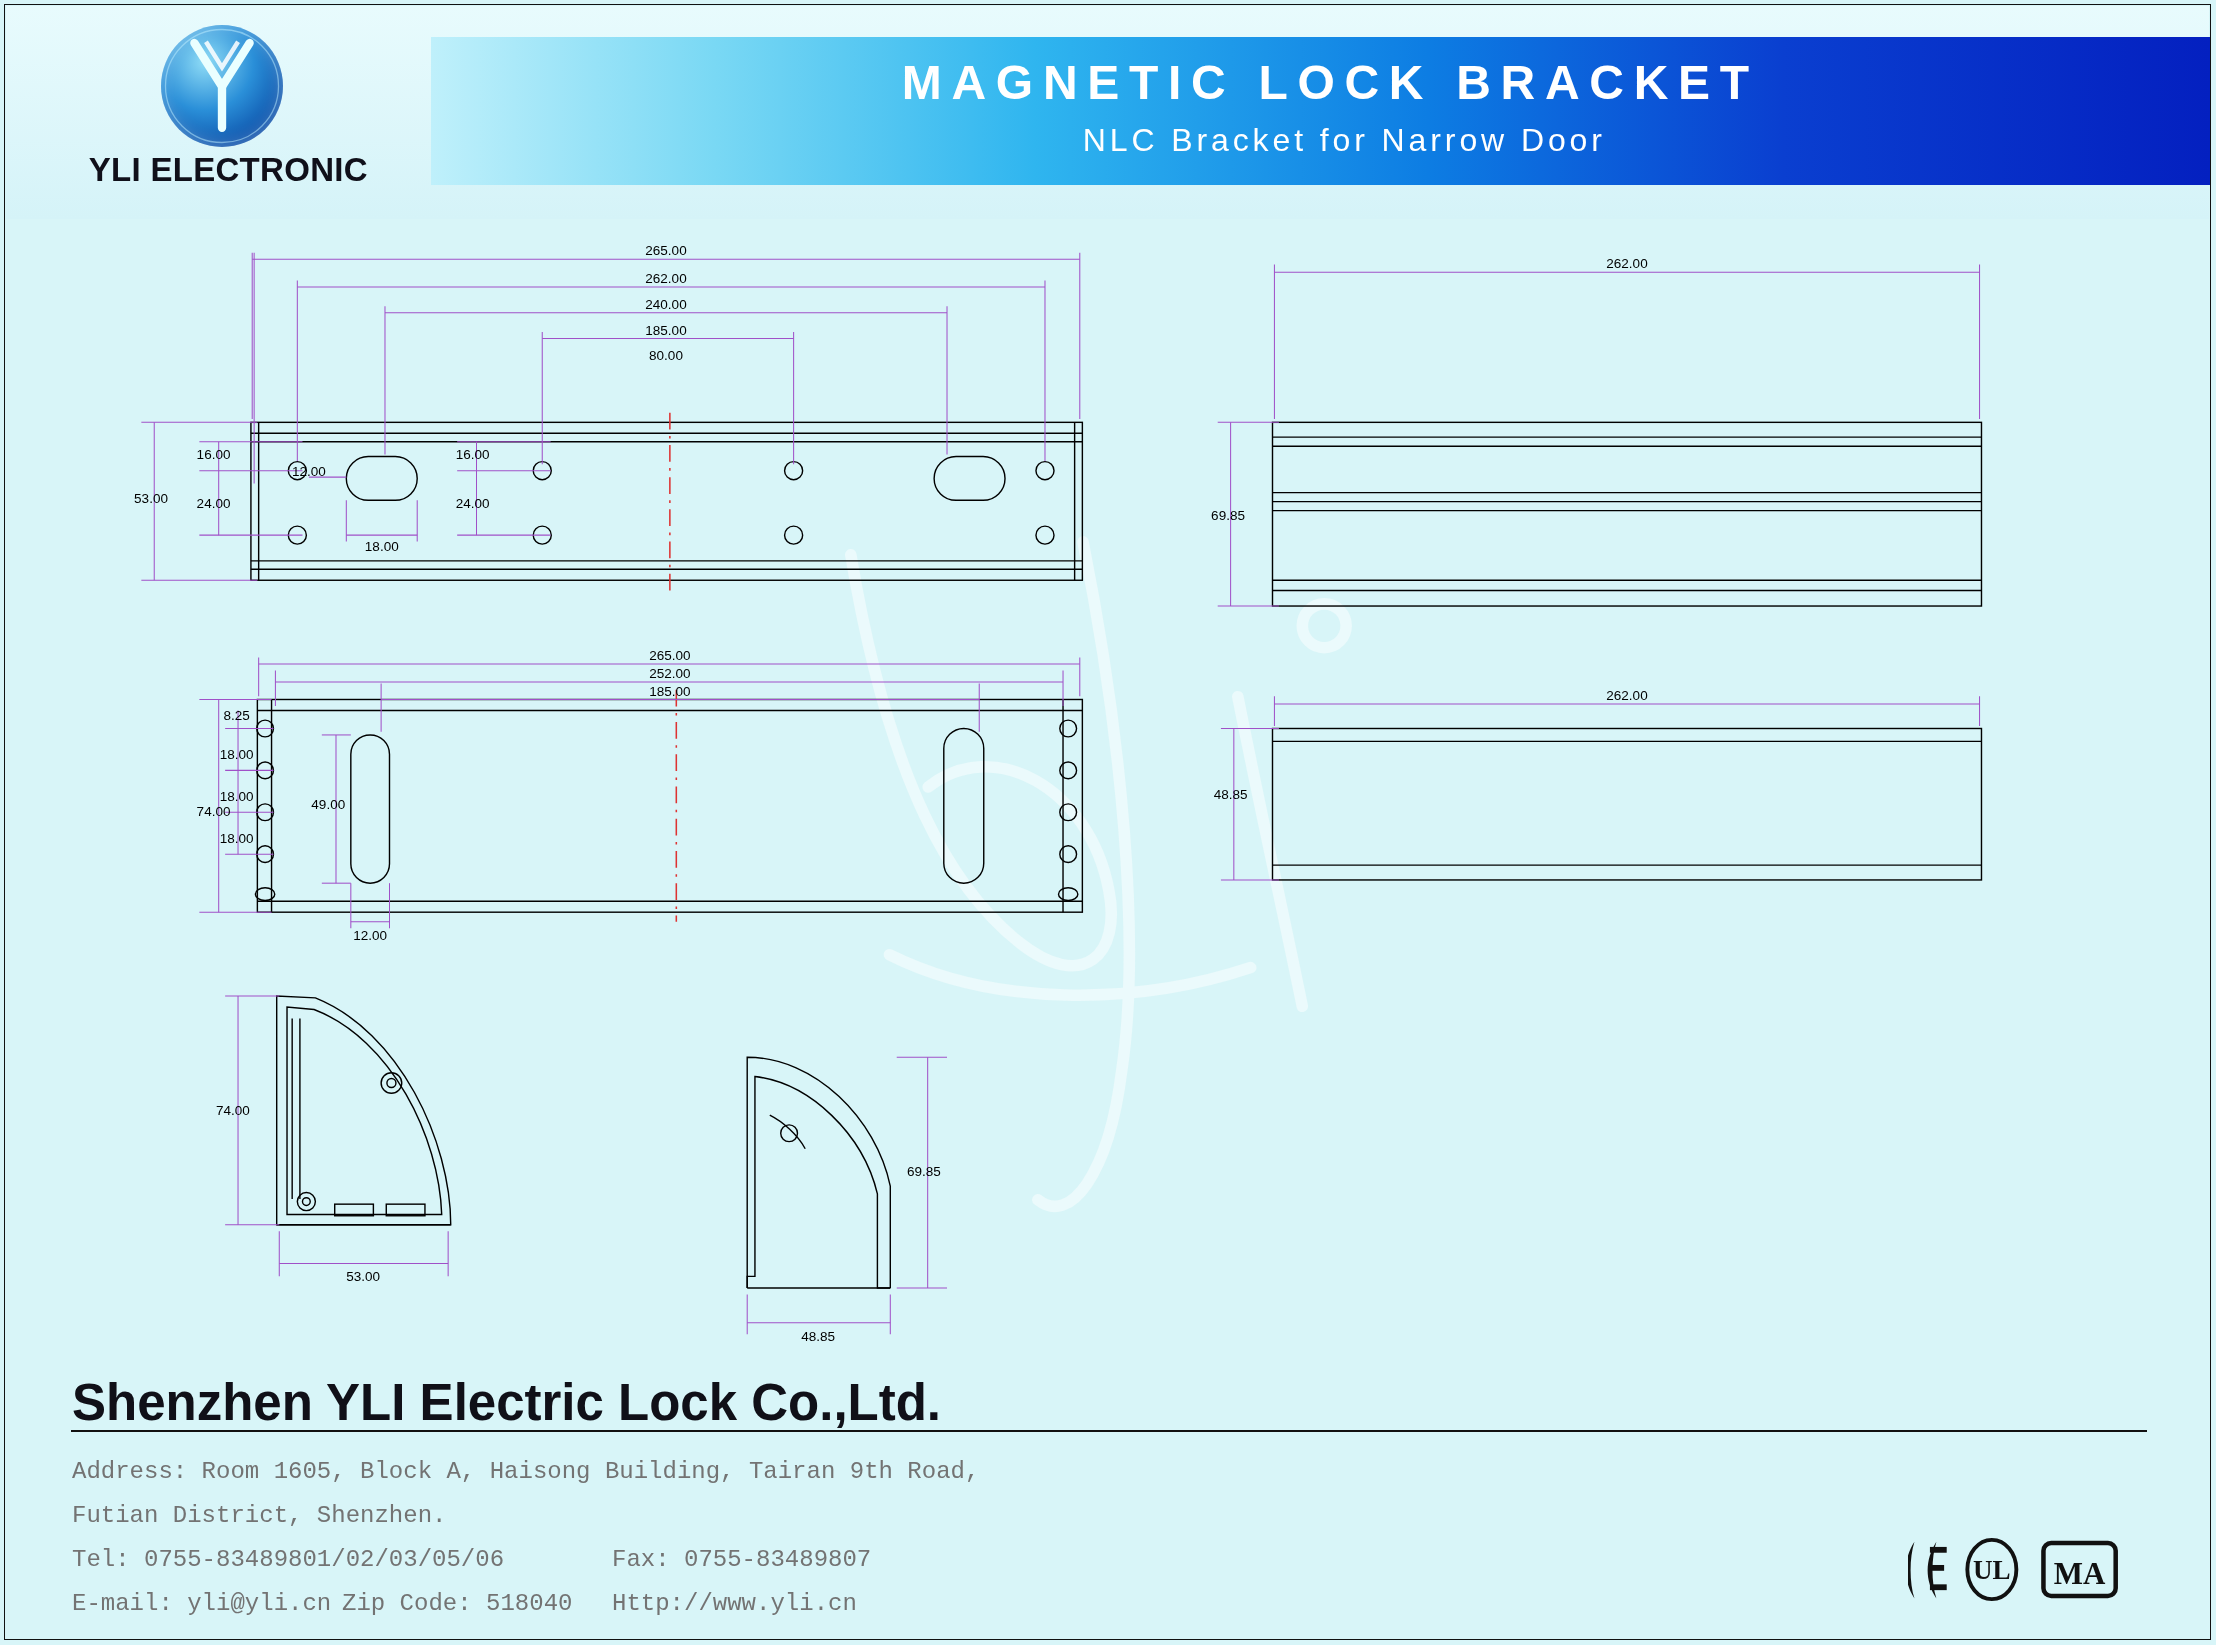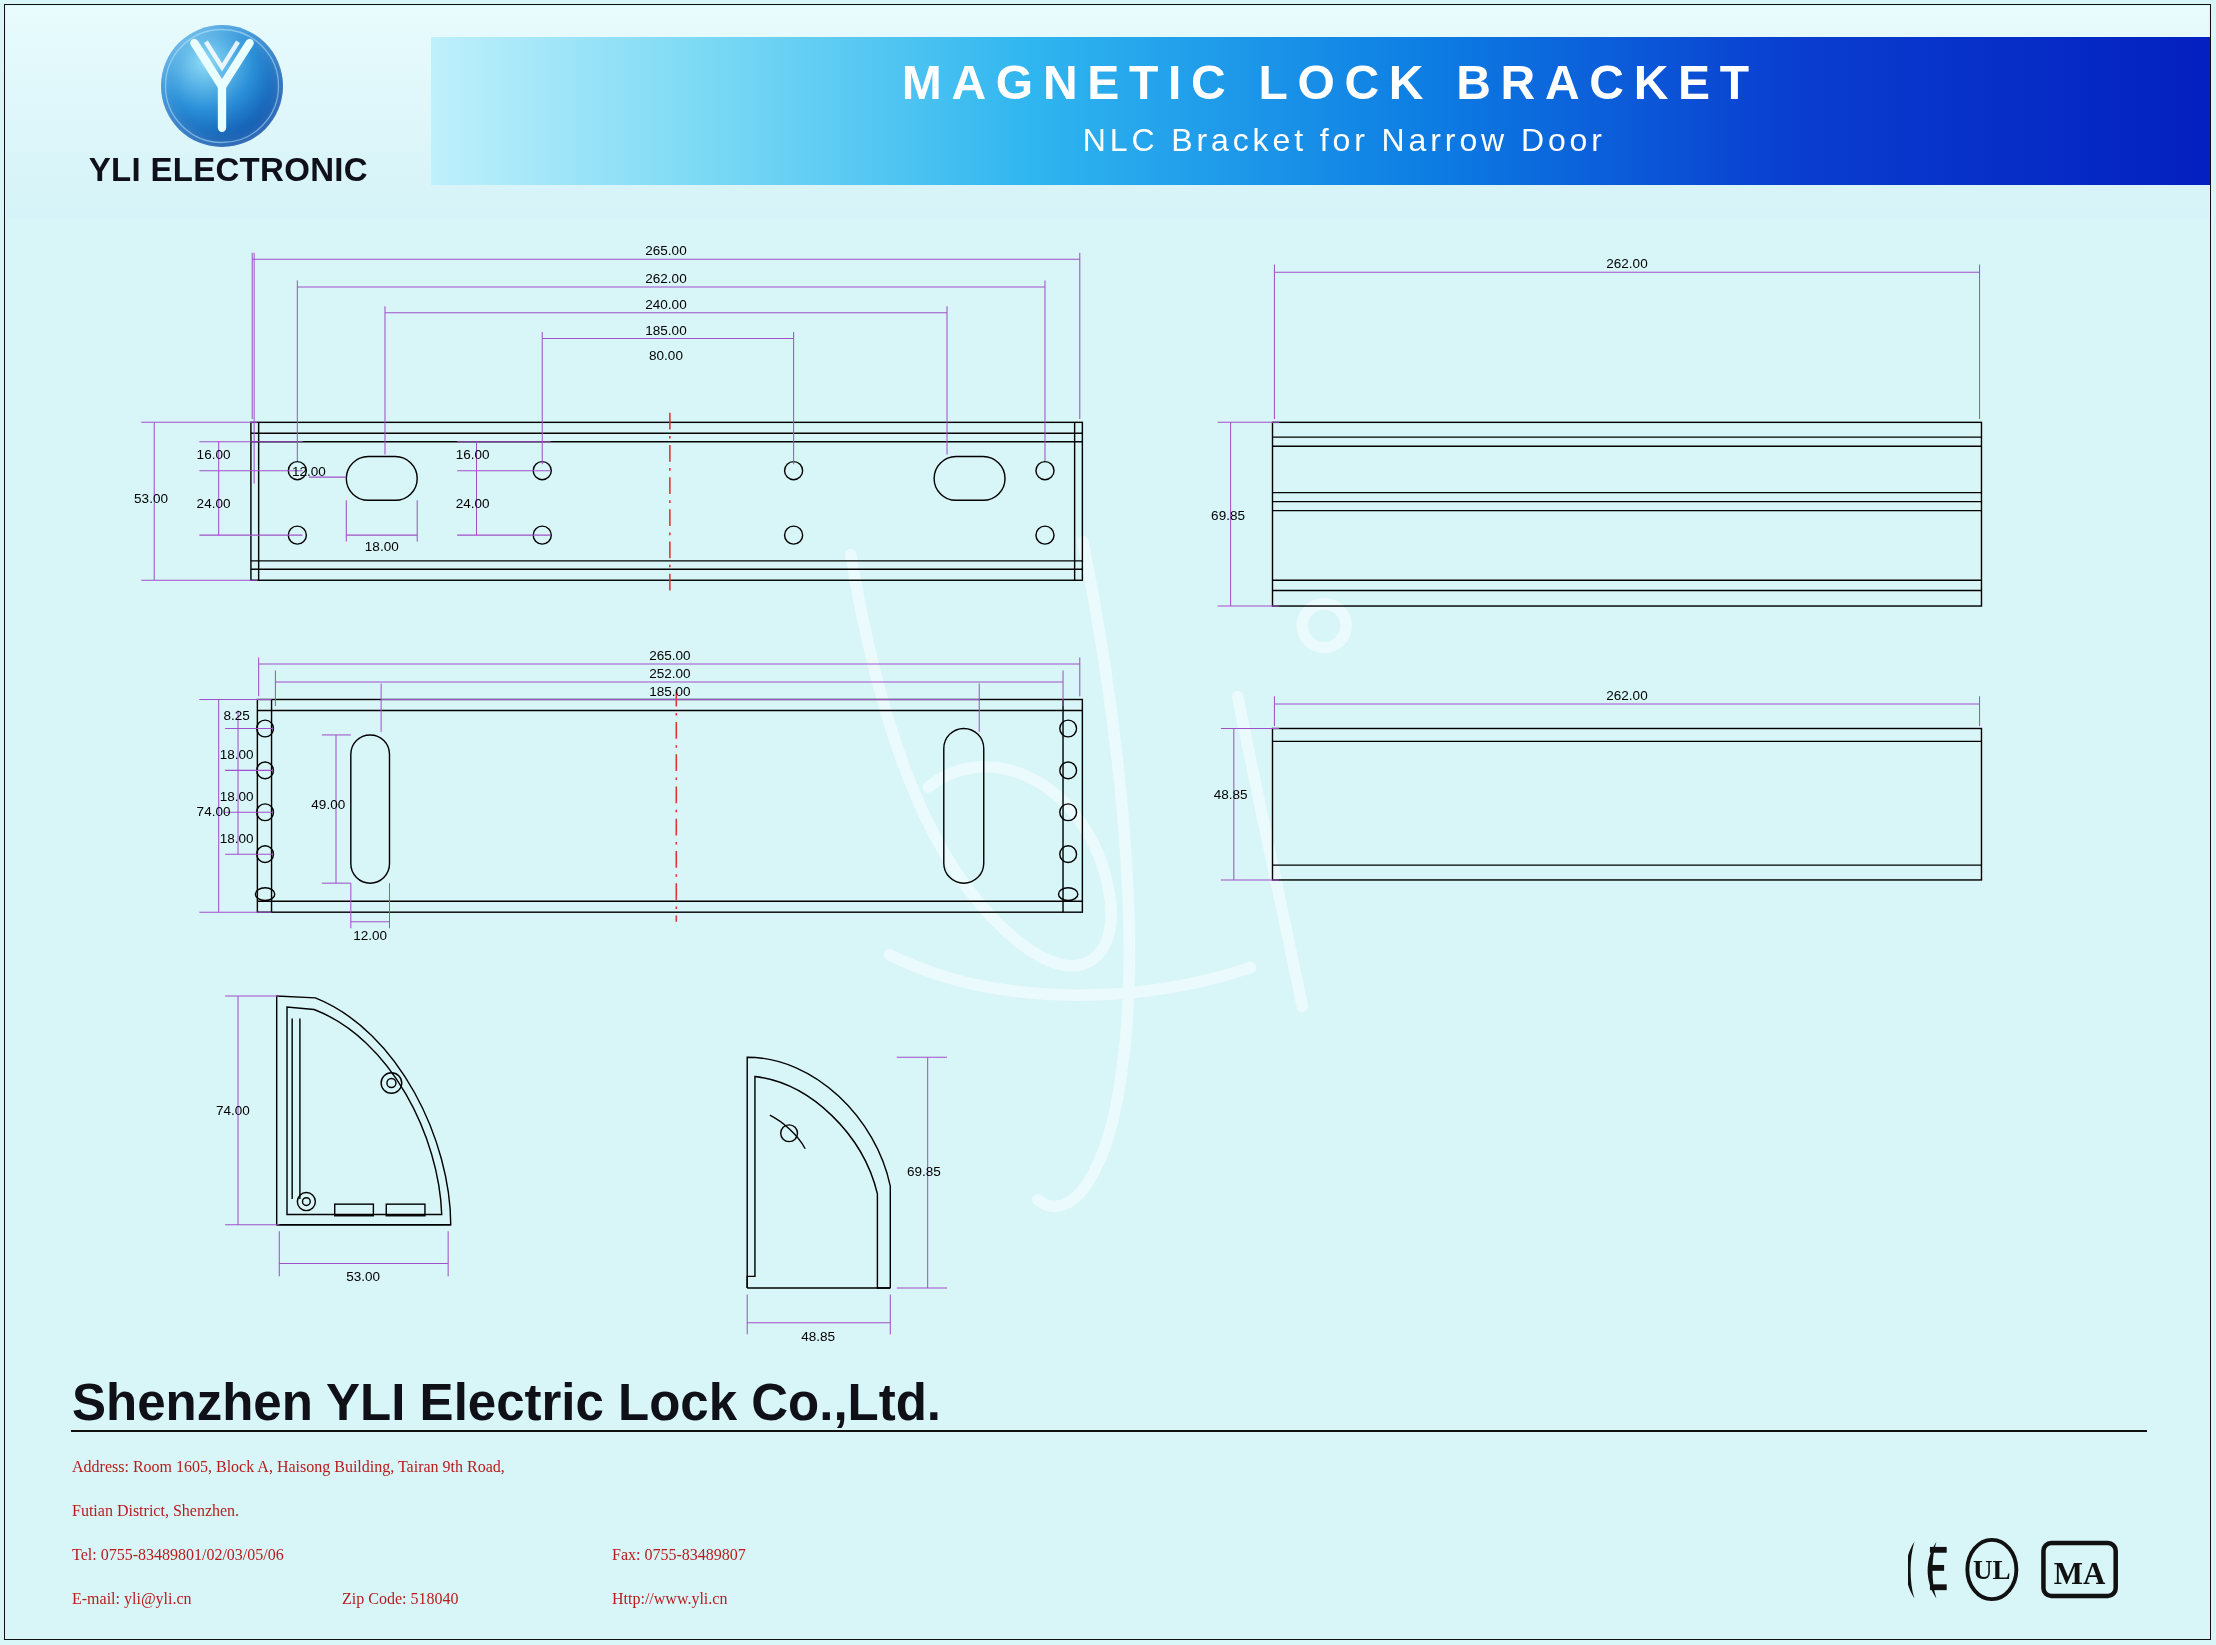--- a/index.html
+++ b/index.html
@@ -120,24 +120,24 @@
   .rule {
     position: absolute;
     left: 71px; top: 1430px;
     width: 2076px;
     height: 1.9px;
     background: #111;
   }
   .addr {
     position: absolute;
     left: 72px;
-    font-size: 16px;
-    color: #b91c1c;
+    font-size: 24px;
+    color: #737373;
     white-space: nowrap;
-    font-family: Liberation Serif, serif;
+    font-family: Liberation Mono, monospace;
   }
   .addr1 { top: 1458px; }
   .addr2 { top: 1502px; }
   .addr3 { top: 1546px; }
   .addr4 { top: 1590px; }
   .addr-col2 { position: absolute; left: 612px; white-space: nowrap; }
   .tagline {
     position: absolute;
     left: 1206px; top: 1476px;
     font-size: 25px;

